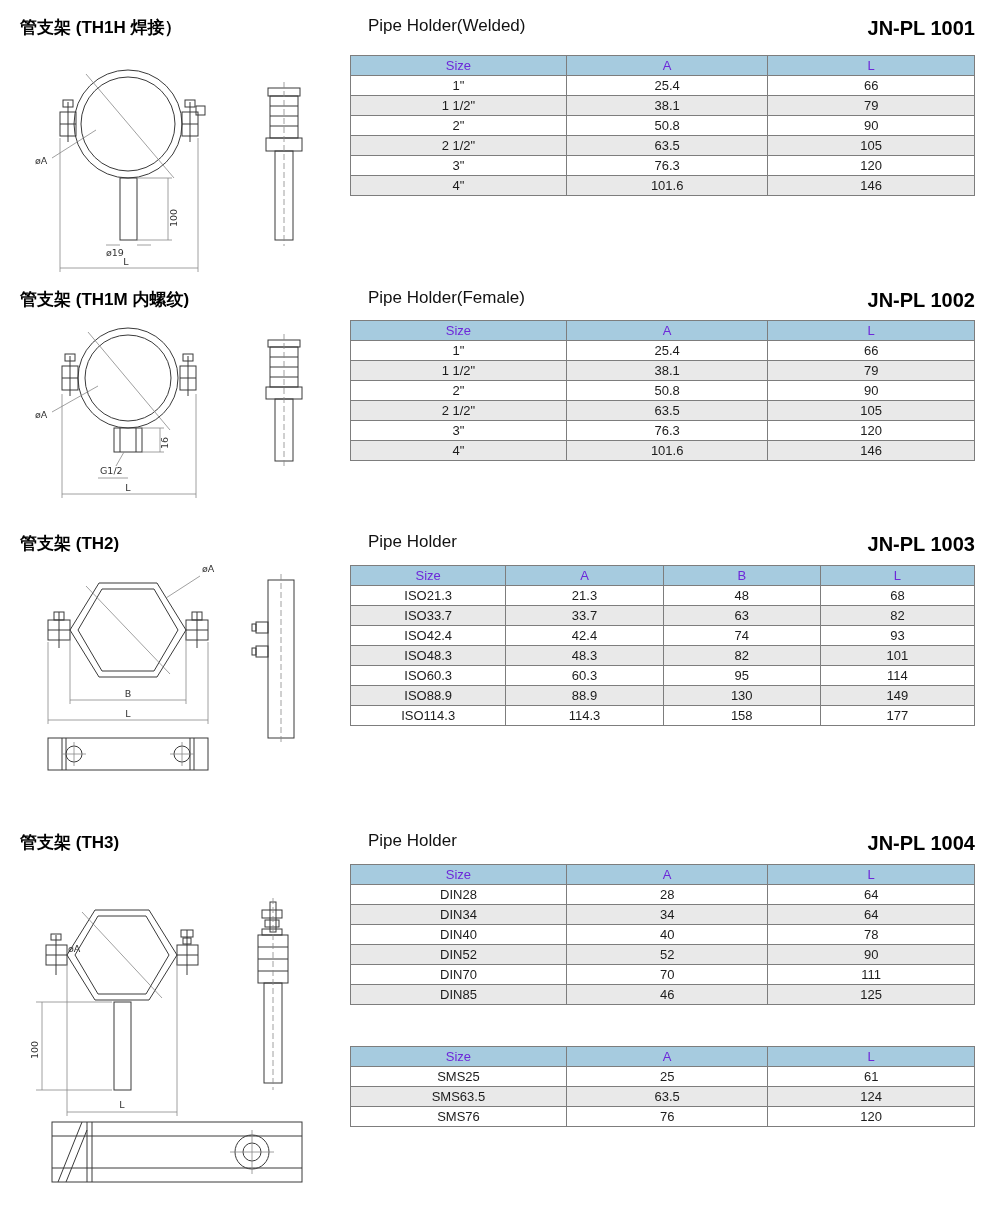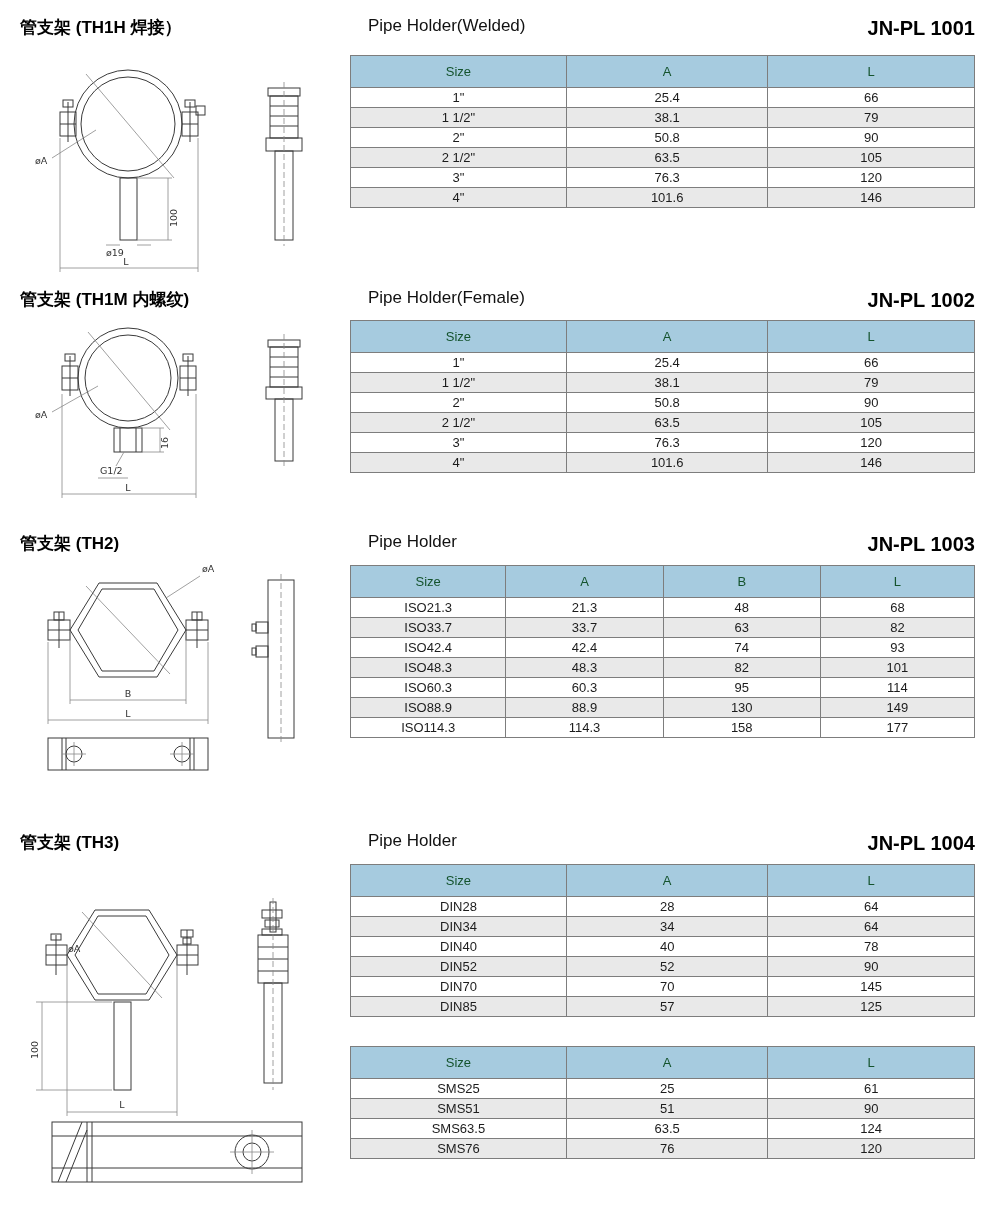--- a/index.html
+++ b/index.html
@@ -6,22 +6,22 @@
   html,body { background:#ffffff; }
   body { font-family: "Liberation Sans", sans-serif; }
   .page { position:relative; width:1000px; height:1210px; background:#fff; overflow:hidden; }
 
   .cn-title { position:absolute; left:20px; font-size:17px; font-weight:700; color:#000; white-space:nowrap; }
   .en-title { position:absolute; left:352px; font-size:17px; font-weight:400; color:#111; white-space:nowrap;margin-left:16px; }
   .part-no  { position:absolute; left:790px; width:185px; text-align:right; font-size:20px; font-weight:700; color:#000; white-space:nowrap; }
 
   table.spec { position:absolute; left:350px; width:625px; border-collapse:collapse; table-layout:fixed;
                font-size:13px; }
-  table.spec th { background: var(--table-header-bg, #a6cbdf); color:#14532d; font-weight:400;
-                  border:1px solid var(--border, #7d7d7d); height:32px; padding:0 2px; text-align:center; }
+  table.spec th { background: var(--table-header-bg, #a6cbdf); color:#6d28d9; font-weight:400;
+                  border:1px solid var(--border, #7d7d7d); height:20px; padding:0 2px; text-align:center; }
   table.spec td { border:1px solid var(--border, #7d7d7d); height:20px; padding:0 2px; text-align:center;
                   color:#1c1c1c; background:#fff; }
   table.spec tbody tr:nth-child(even) td { background: var(--row-alt-bg, #e9e9e9); }
 
   svg.drawing { position:absolute; }
   svg.drawing text { font-family:"DejaVu Sans", sans-serif; }
 </style>
 </head>
 <body>
 
@@ -358,25 +358,25 @@
           <td>78</td>
         </tr>
         <tr>
           <td>DIN52</td>
           <td>52</td>
           <td>90</td>
         </tr>
         <tr>
           <td>DIN70</td>
           <td>70</td>
-          <td>145</td>
+          <td>111</td>
         </tr>
         <tr>
           <td>DIN85</td>
-          <td>57</td>
+          <td>46</td>
           <td>125</td>
         </tr>
       </tbody>
     </table>
   <table class="spec" style="top:1046px;">
       <colgroup>
         <col style="width: 34.6%;">
         <col style="width: 32.3%;">
         <col style="width: 33.1%;">
       </colgroup>
@@ -385,25 +385,20 @@
           <th>Size</th>
           <th>A</th>
           <th>L</th>
         </tr>
       </thead>
       <tbody>
         <tr>
           <td>SMS25</td>
           <td>25</td>
           <td>61</td>
-        </tr>
-        <tr>
-          <td>SMS51</td>
-          <td>51</td>
-          <td>90</td>
         </tr>
         <tr>
           <td>SMS63.5</td>
           <td>63.5</td>
           <td>124</td>
         </tr>
         <tr>
           <td>SMS76</td>
           <td>76</td>
           <td>120</td>

